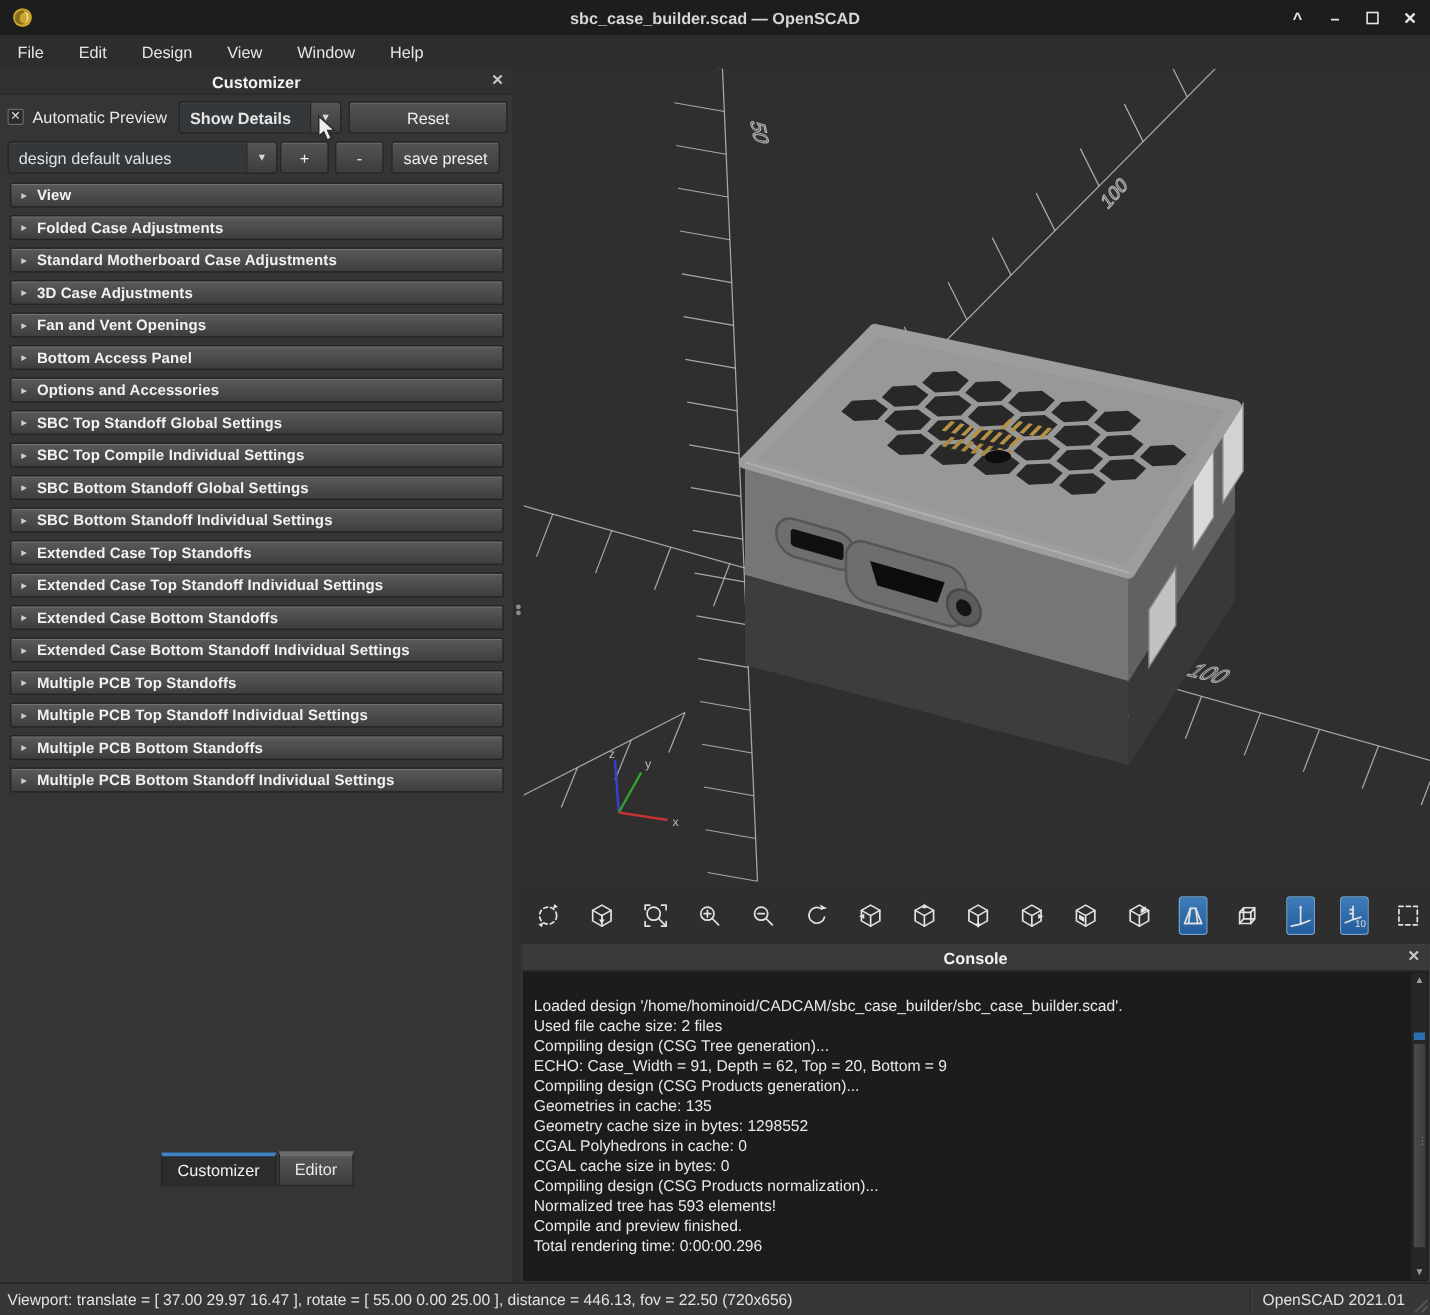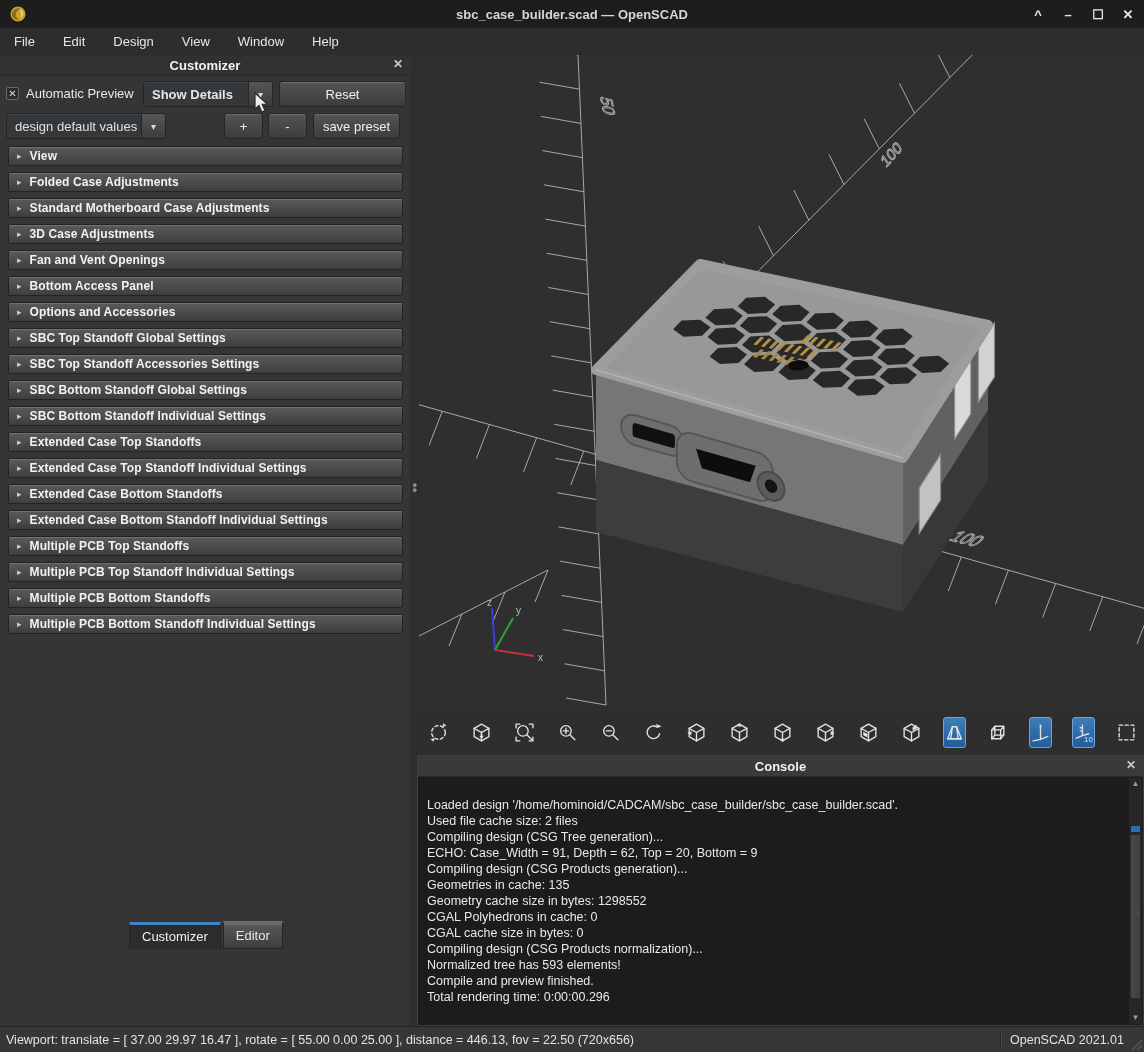--- a/index.html
+++ b/index.html
@@ -29,21 +29,21 @@
     display:flex;align-items:center;justify-content:center;position:absolute;height:26px}
   .combo{background:#35383a;border:1px solid #242424;border-radius:3px;position:absolute;height:26px;
     display:flex;align-items:center;box-shadow:inset 0 1px 0 rgba(255,255,255,.06)}
   .combo .val{flex:1;padding-left:8px;font-size:13px;white-space:nowrap;overflow:hidden}
   .combo .arrow{width:24px;height:24px;margin:0;background:linear-gradient(#555,#3d3d3d);
     border-left:1px solid #262626;border-radius:0 2px 2px 0;color:#d8d8d8;font-size:10px;
     display:flex;align-items:center;justify-content:center}
   #details-combo{left:143px;top:1px;width:130px}
   #details-combo .val{color:#e5e5e5;font-weight:bold}
   #reset-btn{left:279px;top:1px;width:127px}
-  #preset-combo{left:6px;top:1px;width:160px}
+  #preset-combo{left:6px;top:1px;width:216px}
   #plus-btn{left:224px;top:1px;width:39px}
   #minus-btn{left:268px;top:1px;width:39px}
   #savepreset-btn{left:313px;top:1px;width:87px;font-size:13px}
   #sections{position:absolute;left:8px;top:91px;width:395px}
   .section{height:20px;margin-bottom:6px;background:linear-gradient(#5a5a58,#3e3e3c);
     border:1px solid #232323;border-radius:2px;box-shadow:inset 0 1px 0 rgba(255,255,255,.15);
     display:flex;align-items:center;padding-left:8px;cursor:default}
   .section .chev{color:#cfcfcf;font-size:9px;margin-right:8px}
   .section .lbl{font-size:12px;font-weight:bold;color:#f2f2f2;letter-spacing:.1px}
   
@@ -162,21 +162,21 @@
       <div class="section">
         <span class="chev">▸</span>
         <span class="lbl">Options and Accessories</span>
       </div>
       <div class="section">
         <span class="chev">▸</span>
         <span class="lbl">SBC Top Standoff Global Settings</span>
       </div>
       <div class="section">
         <span class="chev">▸</span>
-        <span class="lbl">SBC Top Standoff Accessories Settings</span>
+        <span class="lbl">SBC Top Compile Individual Settings</span>
       </div>
       <div class="section">
         <span class="chev">▸</span>
         <span class="lbl">SBC Bottom Standoff Global Settings</span>
       </div>
       <div class="section">
         <span class="chev">▸</span>
         <span class="lbl">SBC Bottom Standoff Individual Settings</span>
       </div>
       <div class="section">

